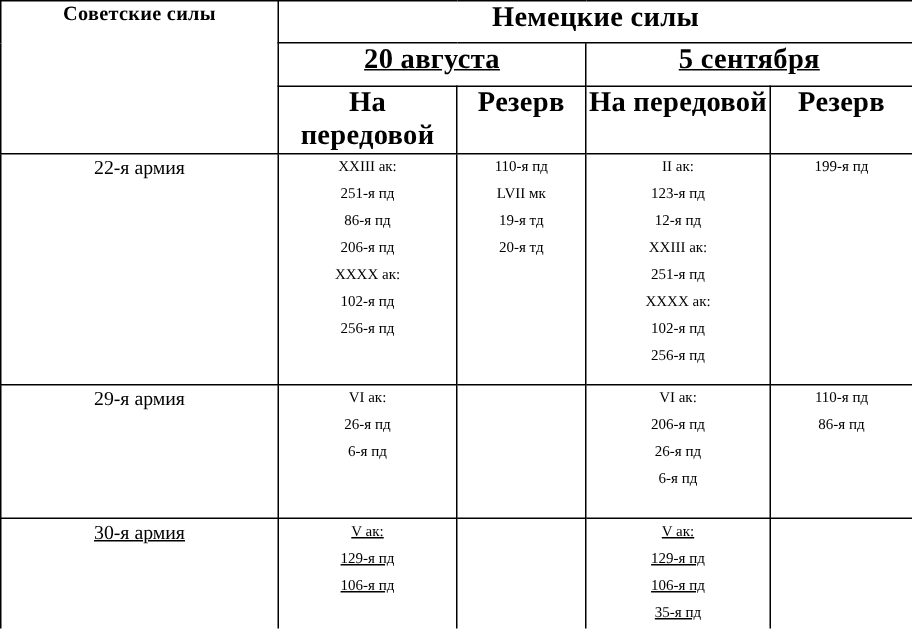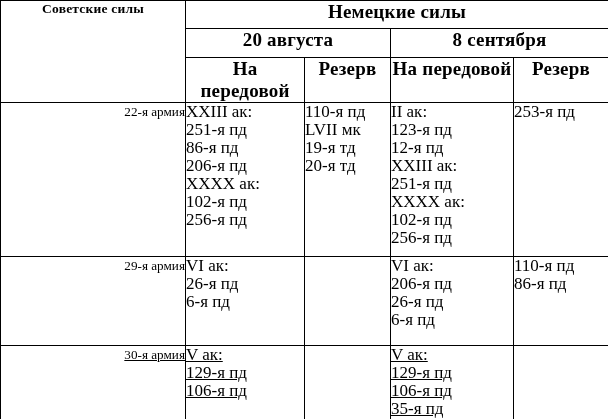--- a/index.html
+++ b/index.html
@@ -38,44 +38,44 @@
   .hdr {
     text-align: center;
     vertical-align: middle;
     font-weight: bold;
     font-size: 19px;
     line-height: 1.15;
     letter-spacing: 0.2px;
     padding: 3px 2px;
   }
   .hdr-top    { height: 27px; }
-  .hdr-date   { height: 28px; }
+  .hdr-date   { height: 28px; text-decoration: underline; }
   .hdr-sub    { height: 30px; }
   .hdr-soviet {
     text-align: center;
     vertical-align: middle;
     font-weight: bold;
     font-size: 13.5px;
     letter-spacing: 0.2px;
   }
 
   .cell {
-    font-size: 17px;
+    font-size: 10px;
     line-height: 18px;
     padding: 5px 7px 6px 8px;
     vertical-align: top;
-    text-align: left;
+    text-align: center;
     white-space: pre-line;
   }
   .cell-army {
     font-size: 13.2px;
     line-height: 18px;
     padding: 5px 7px 6px 8px;
     vertical-align: top;
-    text-align: right;
+    text-align: center;
   }
   .row-1 { height: 154px; }
   .row-2 { height: 89px; font-family: Liberation Serif, serif;  }
   .row-3 { height: 85px; text-decoration: underline;  }
 </style>
 </head>
 <body>
 
 <table id="force-table">
   <colgroup>
@@ -85,21 +85,21 @@
     <col class="col-front-s">
     <col class="col-res-s">
   </colgroup>
   <tbody>
     <tr>
       <td class="hdr-soviet" rowspan="3">Советские силы</td>
       <td class="hdr hdr-top" colspan="4">Немецкие силы</td>
     </tr>
     <tr>
       <td class="hdr hdr-date" colspan="2">20 августа</td>
-      <td class="hdr hdr-date" colspan="2">8 сентября</td>
+      <td class="hdr hdr-date" colspan="2">5 сентября</td>
     </tr>
     <tr>
       <td class="hdr hdr-sub">На передовой</td>
       <td class="hdr hdr-sub">Резерв</td>
       <td class="hdr hdr-sub">На передовой</td>
       <td class="hdr hdr-sub">Резерв</td>
     </tr>
 
     <tr class="row-1">
       <td class="cell-army">22-я армия</td>
@@ -115,21 +115,21 @@
 19-я тд
 20-я тд</td>
       <td class="cell">II ак:
 123-я пд
 12-я пд
 XXIII ак:
 251-я пд
 XXXX ак:
 102-я пд
 256-я пд</td>
-      <td class="cell">253-я пд</td>
+      <td class="cell">199-я пд</td>
     </tr>
 
     <tr class="row-2">
       <td class="cell-army">29-я армия</td>
       <td class="cell">VI ак:
 26-я пд
 6-я пд</td>
       <td class="cell"></td>
       <td class="cell">VI ак:
 206-я пд

